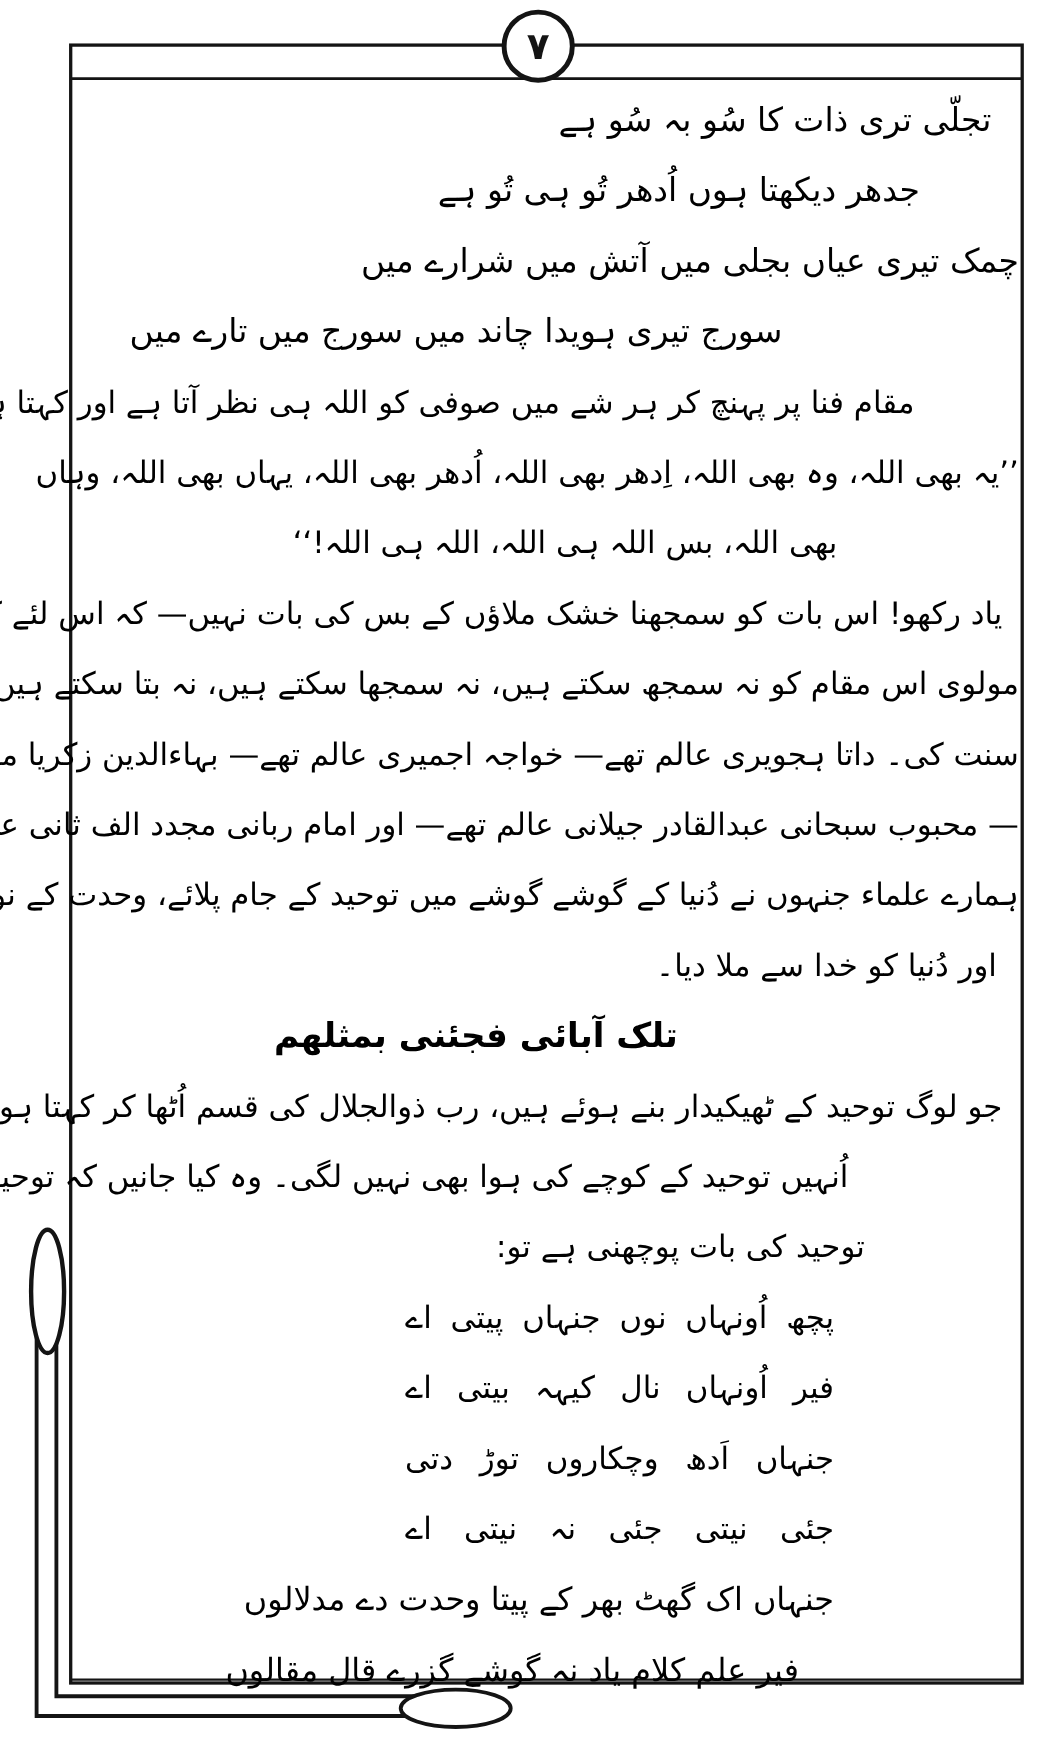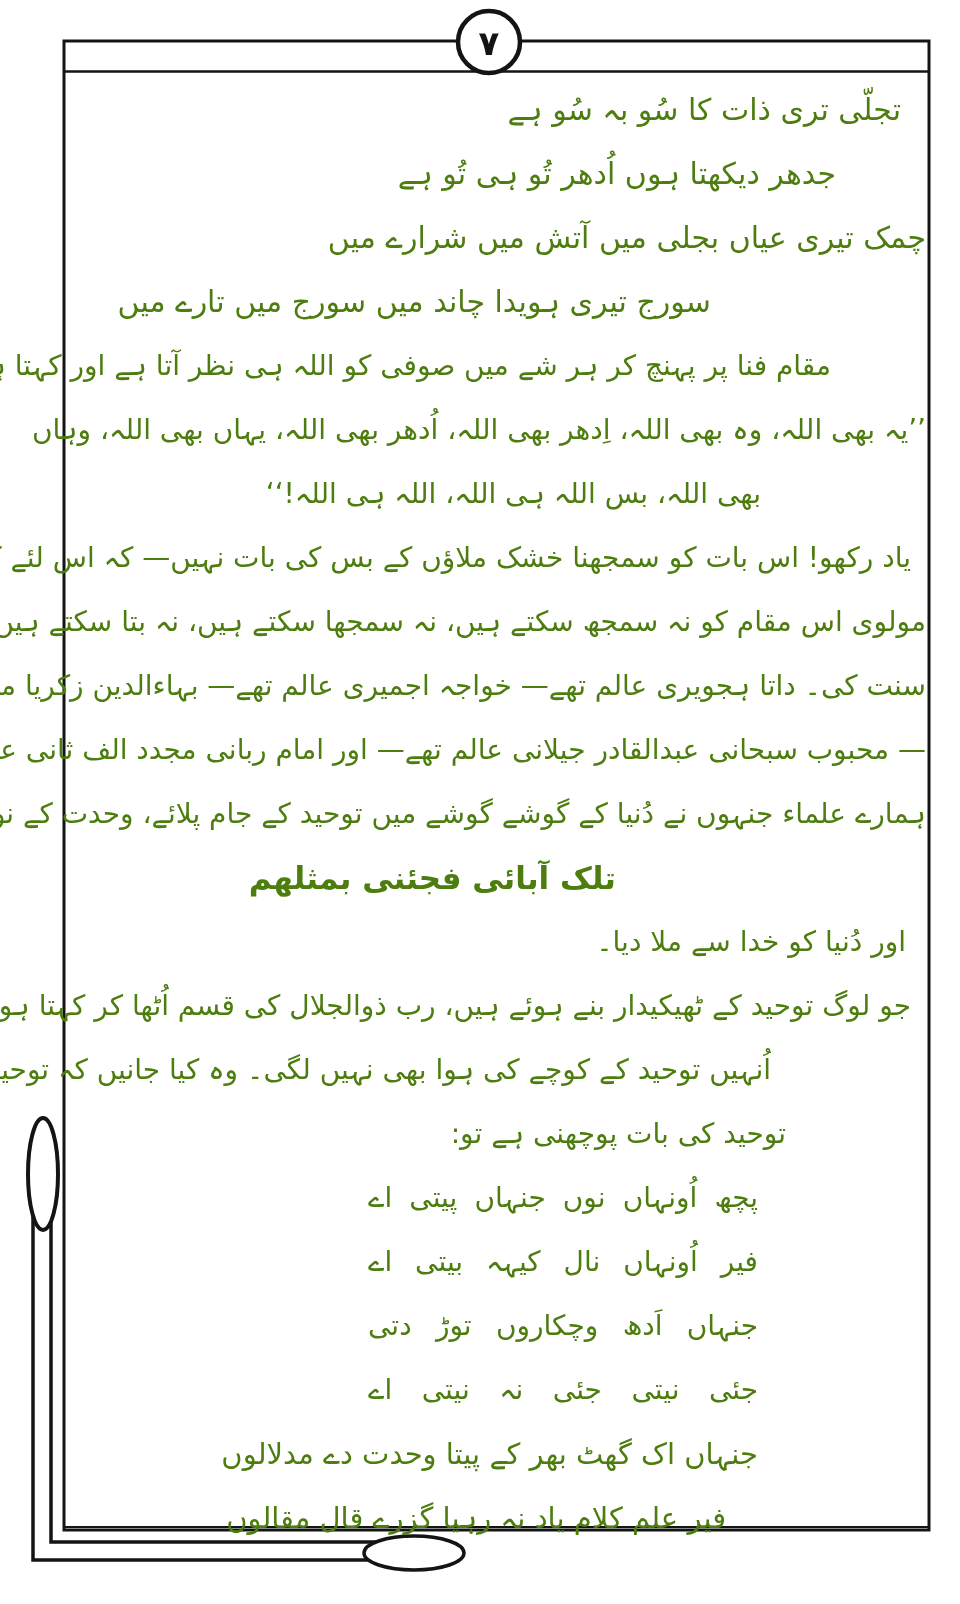--- a/index.html
+++ b/index.html
@@ -12,21 +12,21 @@
     color:#141414;
   }
   .frame-svg{position:absolute;top:0;left:0;}
   .page-num{
     position:absolute;top:20px;left:464px;width:50px;height:46px;
     text-align:center;font-size:34px;line-height:46px;font-weight:bold;
     color:#141414;z-index:3;direction:rtl;
   }
   .text-block{
     position:absolute;top:78px;left:66px;right:34px;z-index:2;
-    direction:rtl;text-align:right;color:#4d7c0f;
+    direction:rtl;text-align:right;color:#000000;
   }
   .line{height:64px;line-height:64px;white-space:nowrap;text-align:right;}
   .c{font-size:30px;}
   .prose{font-size:28px;}
   .arabic{font-size:31px;font-weight:bold;letter-spacing:1px;}
   .pv{
     font-size:28px;width:390px;margin-right:168px;
     white-space:normal;text-align:justify;text-align-last:justify;
   }
   .pv5{font-size:29px;margin-right:168px;}
@@ -72,26 +72,26 @@
       <div class="line c mr115">چمک تیری عیاں بجلی میں آتش میں شرارے میں</div>
       <div class="line c mr215">سورج تیری ہویدا چاند میں سورج میں تارے میں</div>
       <div class="line prose mr95">مقام فنا پر پہنچ کر ہر شے میں صوفی کو اللہ ہی نظر آتا ہے اور کہتا ہے:</div>
       <div class="line prose mr115">’’یہ بھی اللہ، وہ بھی اللہ، اِدھر بھی اللہ، اُدھر بھی اللہ، یہاں بھی اللہ، وہاں</div>
       <div class="line prose mr165">بھی اللہ، بس اللہ ہی اللہ، اللہ ہی اللہ!‘‘</div>
       <div class="line prose mr15">یاد رکھو! اس بات کو سمجھنا خشک ملاؤں کے بس کی بات نہیں— کہ اس لئے کہ یہ</div>
       <div class="line prose">مولوی اس مقام کو نہ سمجھ سکتے ہیں، نہ سمجھا سکتے ہیں، نہ بتا سکتے ہیں کیونکہ یہ تو وراثت ہے علماء اہل</div>
       <div class="line prose">سنت کی۔ داتا ہجویری عالم تھے— خواجہ اجمیری عالم تھے— بہاءالدین زکریا ملتانی عالم تھے</div>
       <div class="line prose">— محبوب سبحانی عبدالقادر جیلانی عالم تھے— اور امام ربانی مجدد الف ثانی عالم تھے۔ یہ ہیں</div>
       <div class="line prose">ہمارے علماء جنہوں نے دُنیا کے گوشے گوشے میں توحید کے جام پلائے، وحدت کے نور چمکائے</div>
+      <div class="line prose mr20">اور دُنیا کو خدا سے ملا دیا۔</div>
       <div class="line arabic mr310">تلک آبائی فجئنی بمثلهم</div>
-      <div class="line prose mr20">اور دُنیا کو خدا سے ملا دیا۔</div>
       <div class="line prose mr15">جو لوگ توحید کے ٹھیکیدار بنے ہوئے ہیں، رب ذوالجلال کی قسم اُٹھا کر کہتا ہوں کہ</div>
       <div class="line prose mr155">اُنہیں توحید کے کوچے کی ہوا بھی نہیں لگی۔ وہ کیا جانیں کہ توحید کیا ہے؟</div>
       <div class="line prose mr140">توحید کی بات پوچھنی ہے تو:</div>
       <div class="line pv">پچھ اُونہاں نوں جنہاں پیتی اے</div>
       <div class="line pv">فیر اُونہاں نال کیہہ بیتی اے</div>
       <div class="line pv">جنہاں اَدھ وچکاروں توڑ دتی</div>
       <div class="line pv">جئی نیتی جئی نہ نیتی اے</div>
       <div class="line pv5">جنہاں اک گھٹ بھر کے پیتا وحدت دے مدلالوں</div>
-      <div class="line pv6">فیر علم کلام یاد نہ رہیا گزرے قال مقالوں</div>
+      <div class="line pv6">فیر علم کلام یاد نہ گوشے گزرے قال مقالوں</div>
     </article>
 
 </div>
 
 </body></html>

